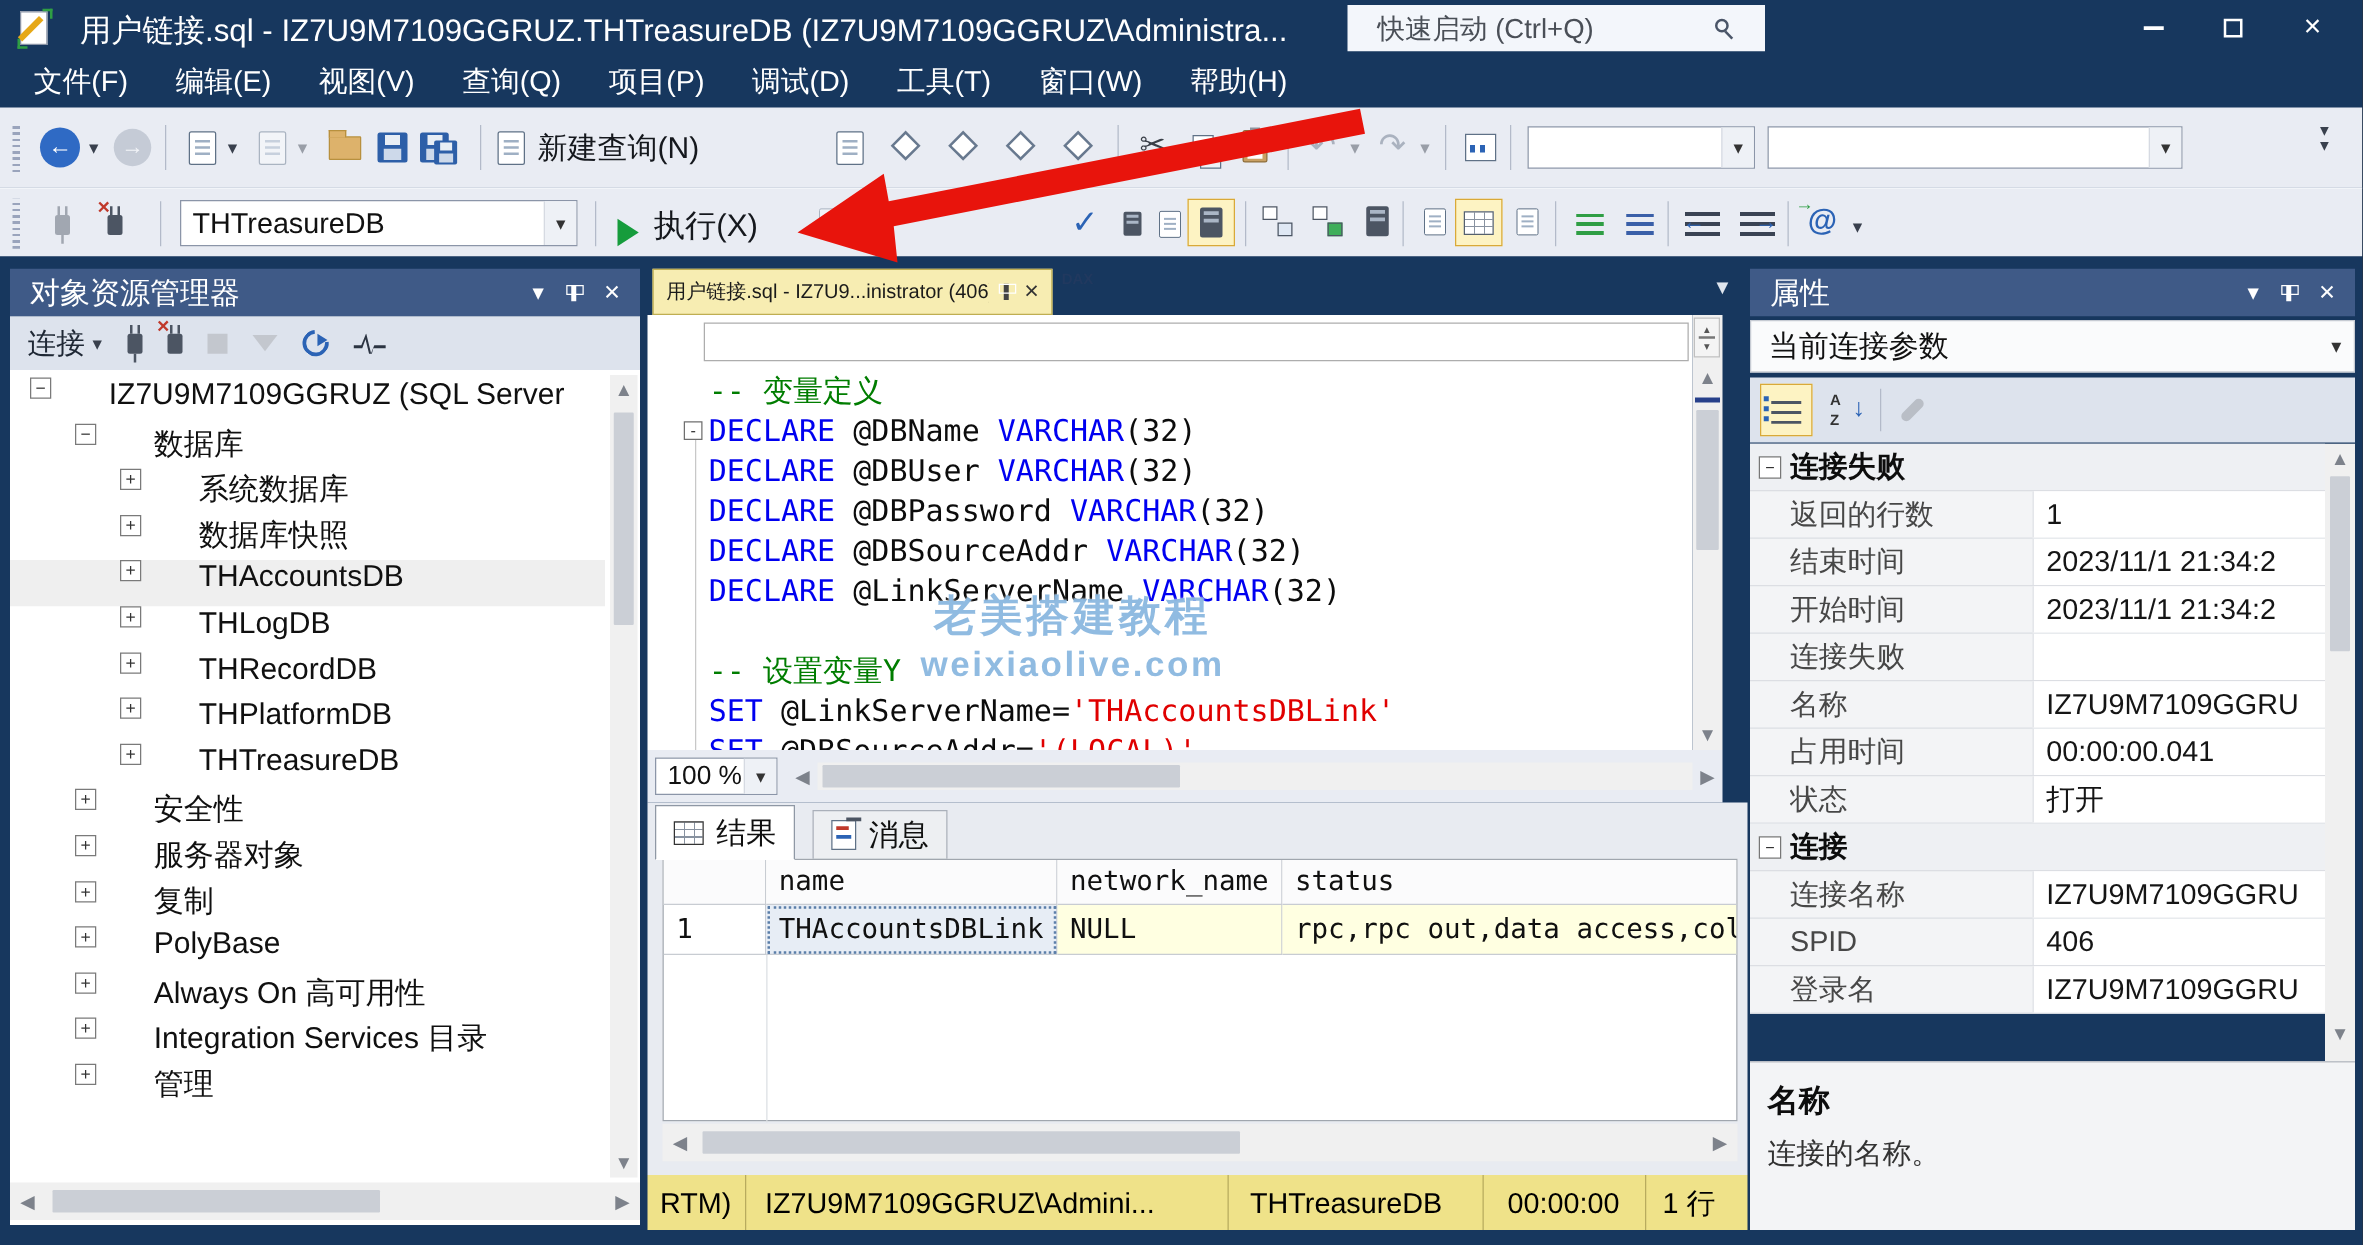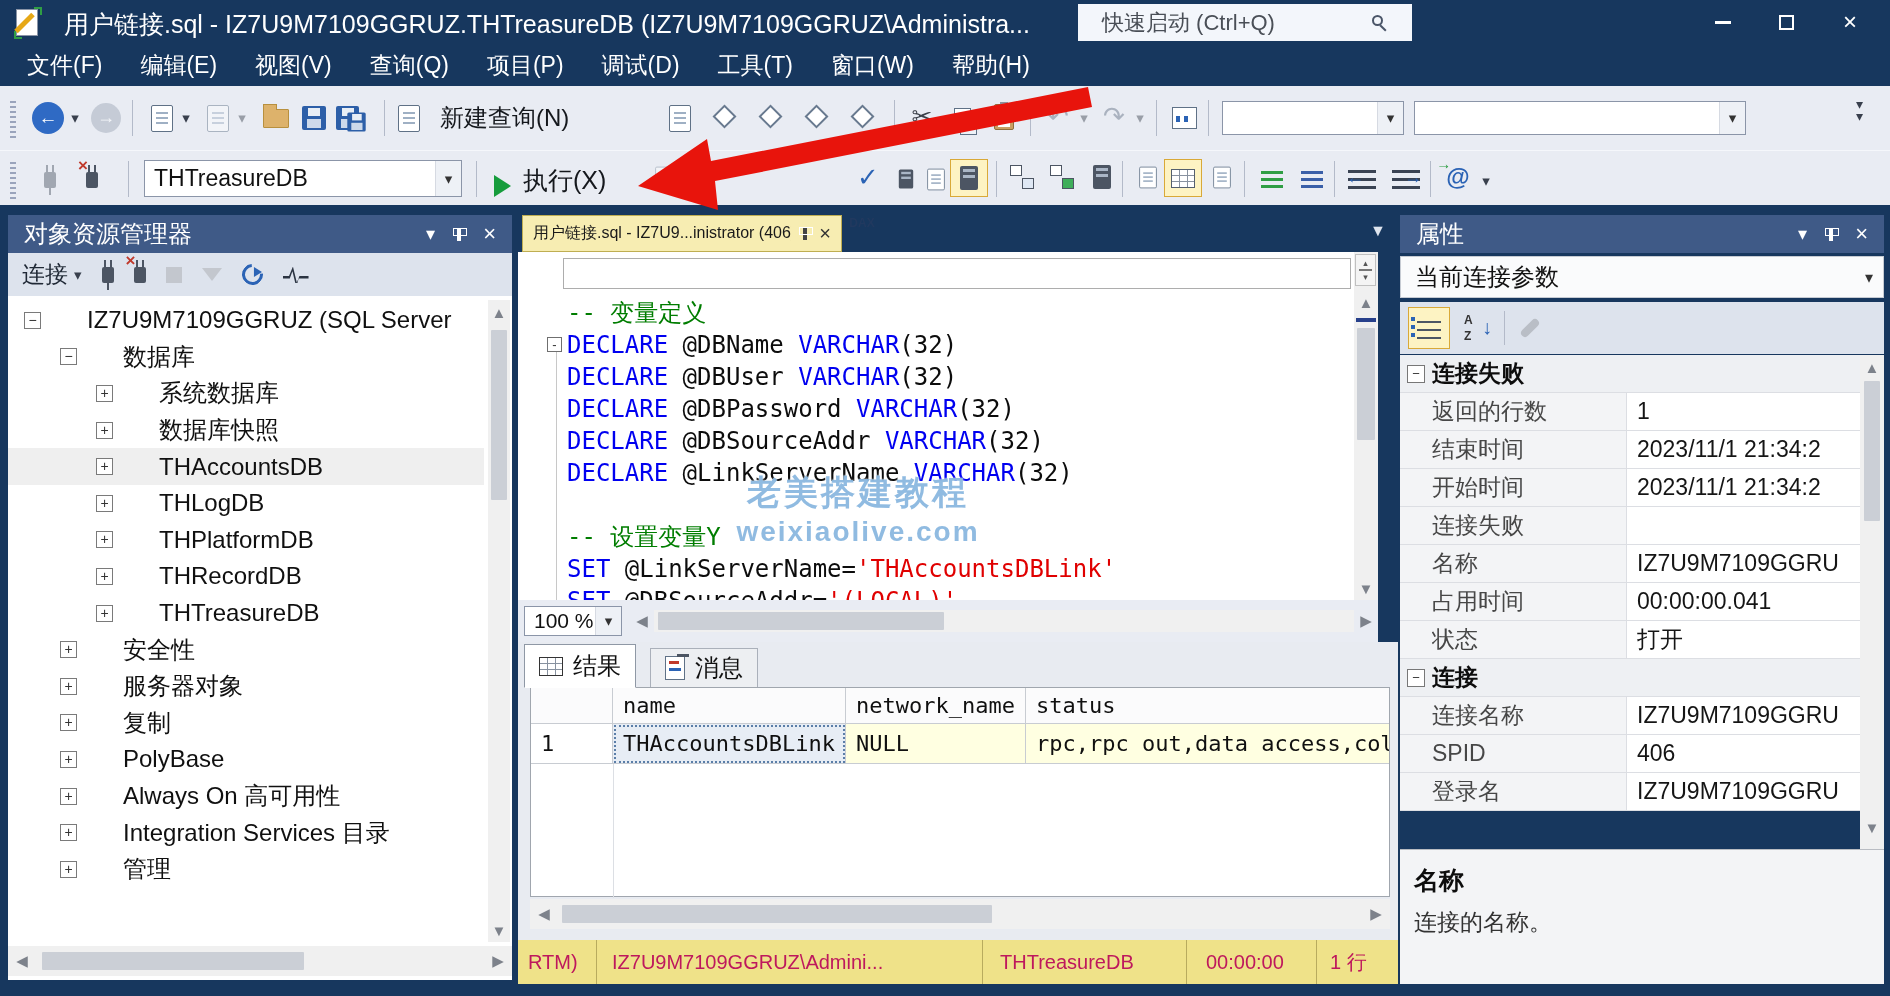--- a/index.html
+++ b/index.html
@@ -75,21 +75,21 @@
   .sb-th{background:#cbcfd6;border-radius:1px}
   .sb-ar{color:#7d828b;font-size:15px;display:flex;align-items:center;justify-content:center}
   
   .oetb{background:var(--panel_light);display:flex;align-items:center;gap:20px;padding:0 14px;font-size:23px;color:#1f2835}
   .ic-stop{width:16px;height:16px;background:#c3c7ce}
   .ic-funnel{width:0;height:0;border-left:10px solid transparent;border-right:10px solid transparent;border-top:13px solid #c3c7ce}
   .ic-refresh{position:relative;width:21px;height:21px;border:3px solid var(--accent_blue);border-radius:50%;border-top-color:transparent;transform:rotate(40deg)}
   .ic-refresh::after{content:"";position:absolute;top:-6px;right:-2px;border:5px solid transparent;border-bottom:8px solid var(--accent_blue);transform:rotate(50deg)}
   .ic-pulse{width:26px;height:16px;background:#2b3442;clip-path:polygon(0 60%,25% 60%,40% 0,55% 100%,65% 60%,100% 60%,100% 75%,62% 75%,53% 130%,38% 30%,28% 75%,0 75%)}
   .tree{position:absolute;display:flex;flex-direction:column}
-  .tree-row{display:flex;align-items:center;height:36.6px;gap:9px;padding-right:6px}
+  .tree-row{display:flex;align-items:flex-start;height:36.6px;gap:9px;padding-right:6px}
   .tree-row.sel{background:#efefef}
   .lvl0{padding-left:16px}.lvl1{padding-left:52px}.lvl2{padding-left:88px}
   .exp{flex:0 0 17px;height:17px;border:1px solid #7a7a7a;background:#fff;font:14px/15px "Liberation Sans",sans-serif;text-align:center;color:#333}
   .exp.plus::after{content:"+"}
   .exp.minus::after{content:"\2212"}
   .ticon{flex:0 0 28px;display:flex;justify-content:center}
   .tlabel{font-size:24px;color:#101010;white-space:nowrap}
   
   .etab{background:var(--tab_yellow);border:1px solid #bfae52;display:flex;align-items:center;gap:12px;padding:0 10px;font-size:16px;color:#1a1a1a}
   .code-line{position:relative;height:32px;padding-left:18px;white-space:pre;font-family:"DejaVu Sans Mono","Liberation Mono",monospace;font-size:24px;line-height:32px}
@@ -106,21 +106,21 @@
   .ic-msg::after{content:"";position:absolute;left:3px;top:11px;width:12px;height:3px;background:#2b63b5;box-shadow:8px -14px 0 #4c5563}
   .grid{position:absolute;background:#fff;border:1px solid #a0a6ae;font-family:"DejaVu Sans Mono","Liberation Mono",monospace;font-size:22px;color:#101010}
   .grow{display:flex}
   .gcell{border-right:1px solid #c8ccd2;border-bottom:1px solid #c8ccd2;display:flex;align-items:center;padding:0 10px;overflow:hidden;white-space:nowrap}
   .ghead .gcell{background:#fbfbfc;height:36px}
   .gdata .gcell{height:40px}
   .c0{width:82px}.c1{width:233px}.c2{width:180px}.c3{width:363px;border-right:none}
   .selcell{background:#e7edf5;outline:2px dotted #5b7ea8;outline-offset:-3px}
   .ycell{background:var(--cell_yellow)}
   
-  .ystat{background:var(--status_yellow);color:#be185d;font-size:20px}
+  .ystat{background:var(--status_yellow);color:#000000;font-size:23px}
   .ystat span{position:absolute;top:0;height:44px;display:flex;align-items:center;white-space:nowrap}
   .ysep{position:absolute;top:7px;width:1px;height:30px;background:#b8ab5e}
   
   .pcombo{background:#fafbfc;border:1px solid #c6cbd3;display:flex;align-items:center;font-size:24px;color:#111;padding-left:14px}
   .ptb{background:var(--panel_light);display:flex;align-items:center;gap:14px;padding:0 8px}
   .ic-cat{position:relative;width:24px;height:22px;background:repeating-linear-gradient(0deg,#4c5563 0 2px,transparent 2px 8px)}
   .ic-cat::before{content:"";position:absolute;left:-6px;top:0;width:4px;height:4px;background:#2b63b5;box-shadow:0 8px 0 #2b63b5,0 16px 0 #2b63b5}
   .ic-az{position:relative;width:26px;height:26px;font-size:12px;font-weight:bold;color:#333}
   .ic-az::before{content:"A";position:absolute;left:0;top:-2px}
   .ic-az::after{content:"Z";position:absolute;left:0;bottom:-2px}
@@ -209,21 +209,21 @@
         <span class="ic-folder"></span>
       </div>
     <div class="tbi" style="left:298px;top:16px">
         <span class="ic-save"></span>
       </div>
     <div class="tbi" style="left:336px;top:16px">
         <span class="ic-save"></span>
         <span class="ic-save mini" style="margin-left:-14px;margin-top:8px"></span>
       </div>
     <div class="sep a" style="left:384px;top:14px;height:36px"></div>
-    <div class="a" style="left:398px;top:16px;height:32px;display:flex;align-items:center;gap:20px">
+    <div class="a" style="left:398px;top:16px;height:32px;display:flex;align-items:center;gap:10px">
       <span class="ic-doc"></span>
       <span style="font-size:24px;color:#15181d">新建查询(N)</span>
     </div>
     <div class="tbi" style="left:664px;top:16px">
         <span class="ic-doc"></span>
       </div>
     <div class="tbi" style="left:708px;top:14px">
         <span class="cube"></span>
       </div>
     <div class="cube-label a" style="left:702px">MDX</div>
@@ -422,29 +422,29 @@
           <span class="ticon-inner"></span>
         </span>
         <span class="tlabel">THLogDB</span>
       </div>
 
       <div class="tree-row lvl2">
         <span class="exp plus"></span>
         <span class="ticon">
           <span class="ticon-inner"></span>
         </span>
+        <span class="tlabel">THRecordDB</span>
+      </div>
+
+      <div class="tree-row lvl2">
+        <span class="exp plus"></span>
+        <span class="ticon">
+          <span class="ticon-inner"></span>
+        </span>
         <span class="tlabel">THPlatformDB</span>
-      </div>
-
-      <div class="tree-row lvl2">
-        <span class="exp plus"></span>
-        <span class="ticon">
-          <span class="ticon-inner"></span>
-        </span>
-        <span class="tlabel">THRecordDB</span>
       </div>
 
       <div class="tree-row lvl2">
         <span class="exp plus"></span>
         <span class="ticon">
           <span class="ticon-inner"></span>
         </span>
         <span class="tlabel">THTreasureDB</span>
       </div>
 

